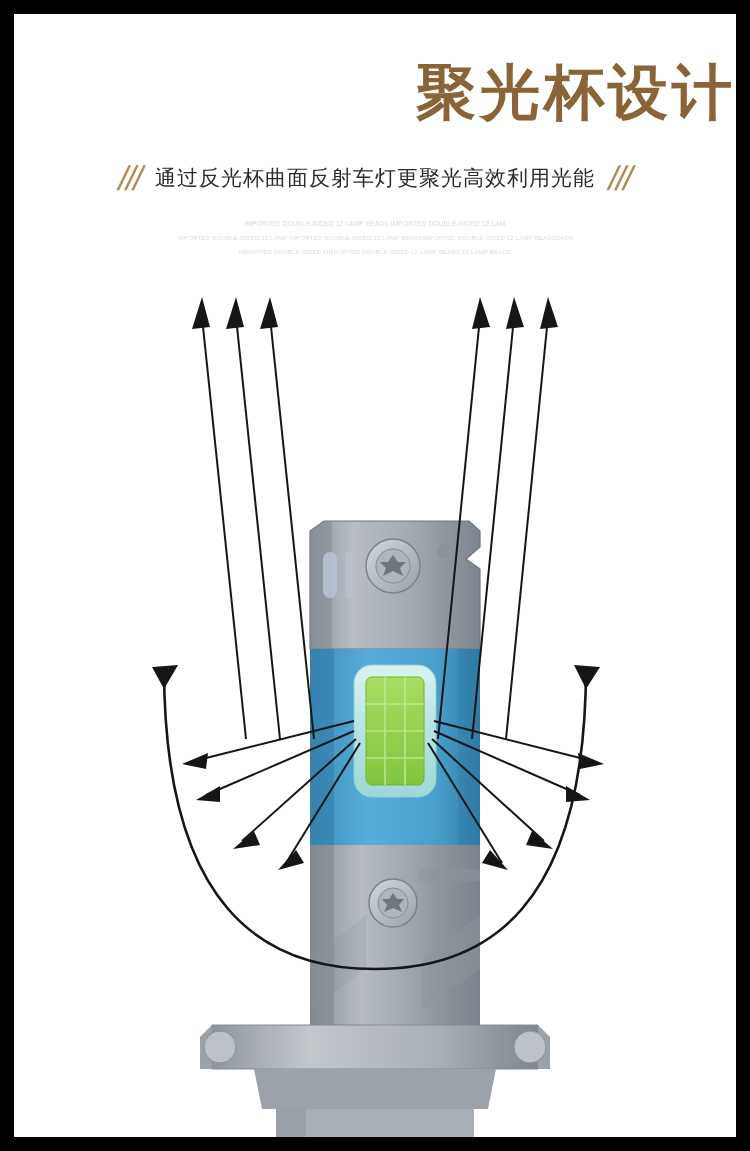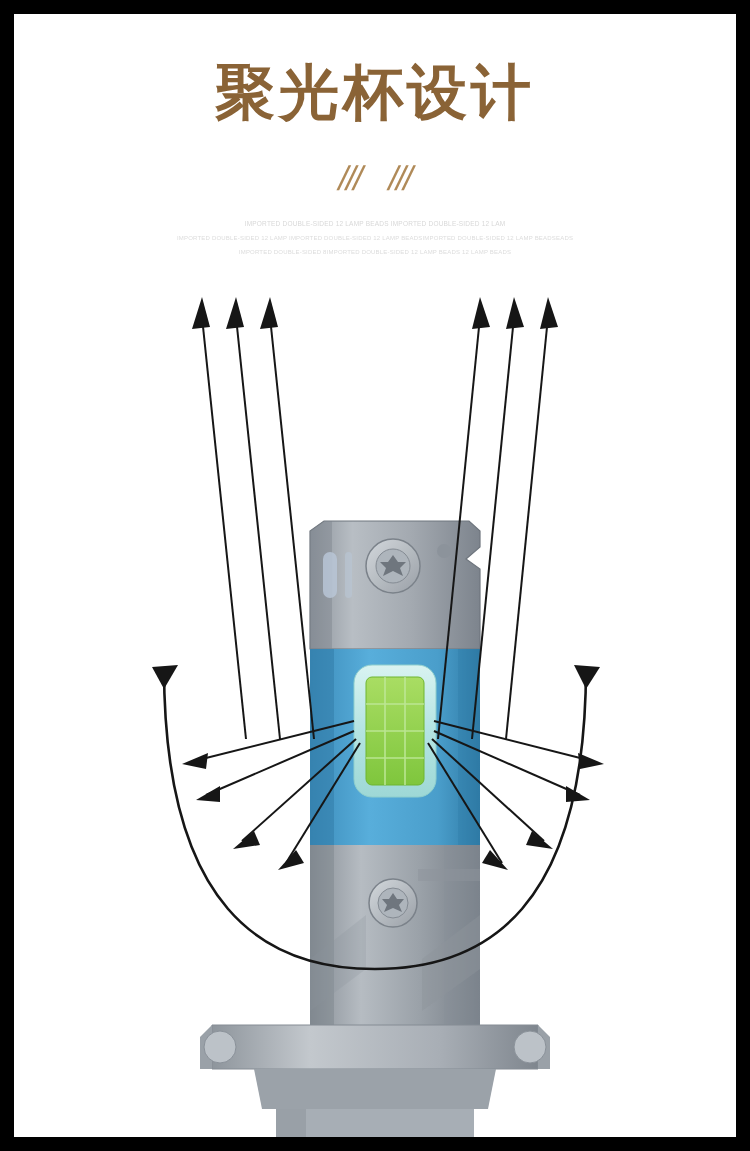--- a/index.html
+++ b/index.html
@@ -27,21 +27,21 @@
     height: 1123px;
     background: #ffffff;
     overflow: hidden;
   }
   
   .title {
     position: absolute;
     top: 44px;
     left: 0;
     width: 722px;
-    text-align: center;
+    text-align: right;
     font-size: 60px;
     line-height: 70px;
     letter-spacing: 4px;
     font-weight: bold;
     color: #8a6336;
     font-family: "Liberation Serif", serif;
   }
   .subtitle-wrap {
     position: absolute;
     top: 142px;
@@ -92,20 +92,21 @@
 </head>
 <body>
 
 <div class="page">
   <div class="canvas">
 
     <div class="title">聚光杯设计</div>
 
     <div class="subtitle-wrap">
       <span class="slash left">///</span>
+      <span class="subtitle">通过反光杯曲面反射车灯更聚光高效利用光能</span>
       <span class="slash right">///</span>
     </div>
 
     <div class="microline l1">IMPORTED DOUBLE-SIDED 12 LAMP BEADS IMPORTED DOUBLE-SIDED 12 LAM</div>
     <div class="microline l2">IMPORTED DOUBLE-SIDED 12 LAMP IMPORTED DOUBLE-SIDED 12 LAMP BEADSIMPORTED DOUBLE-SIDED 12 LAMP BEADSEADS</div>
     <div class="microline l3">IMPORTED DOUBLE-SIDED 8IMPORTED DOUBLE-SIDED 12 LAMP BEADS 12 LAMP BEADS</div>
 
     <svg class="bulb" viewBox="0 0 722 868">
       <defs>
         <linearGradient id="gBodyTop" x1="0" y1="0" x2="1" y2="0">

